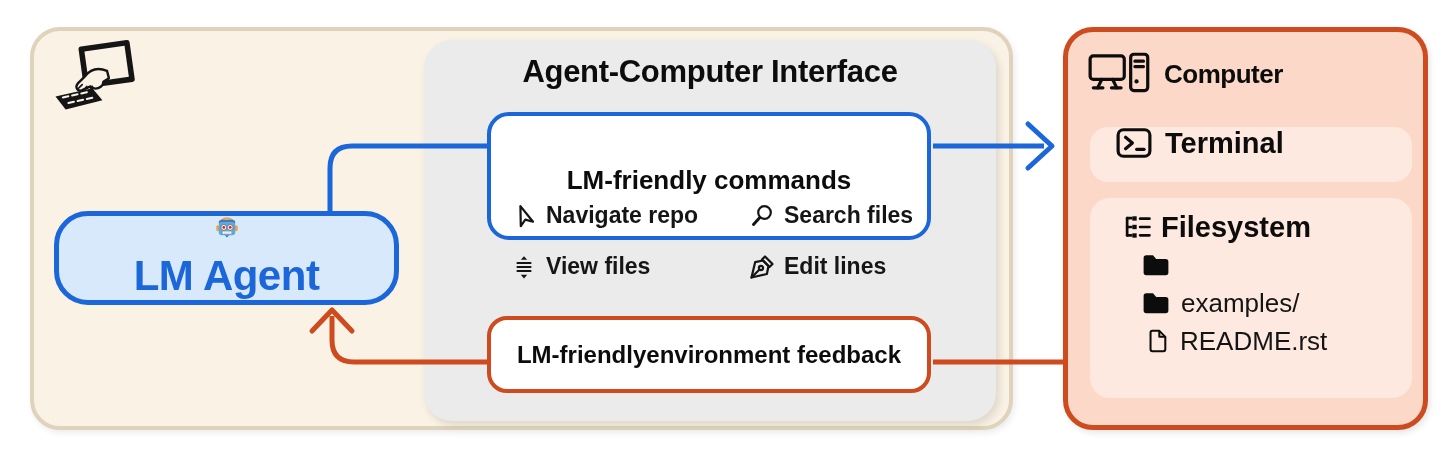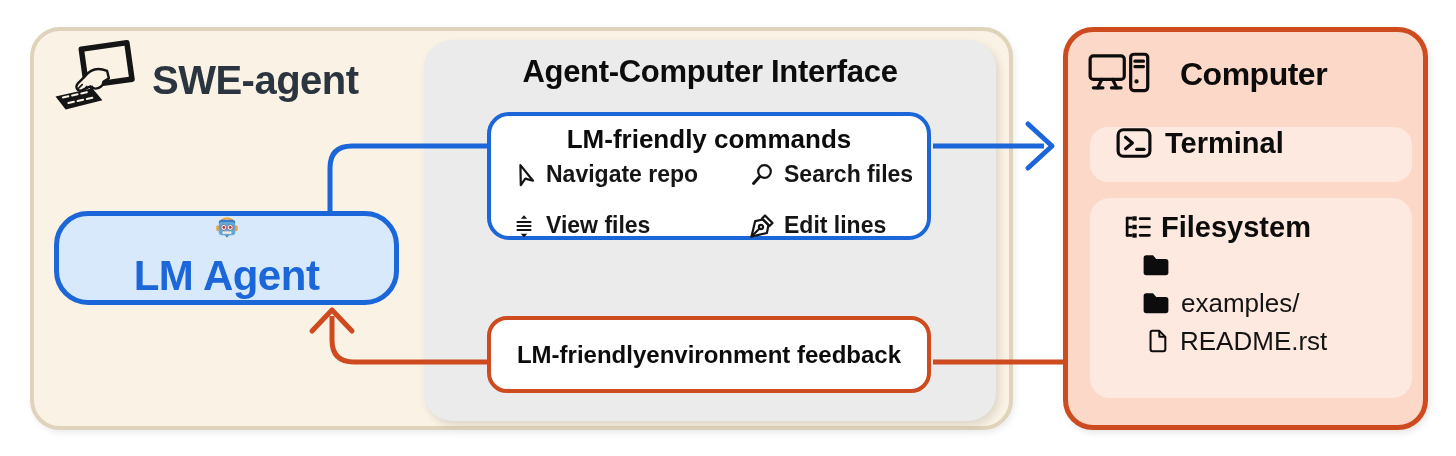--- a/index.html
+++ b/index.html
@@ -22,37 +22,37 @@
   .robot-svg{width:52px;height:52px;}
 
   
   .aci-panel{position:absolute;left:424px;top:40px;width:572px;height:381px;
              background:#ebebeb;border-radius:28px;box-shadow:3px 4px 8px rgba(0,0,0,.12);}
   .aci-title{position:absolute;left:0;top:14px;width:100%;text-align:center;
              font-size:31px;font-weight:bold;color:#0c0c0c;letter-spacing:-.3px;}
 
   .commands-box{position:absolute;left:63px;top:72px;width:444px;height:128px;box-sizing:border-box;
                 background:#ffffff;border:4px solid #1b66d8;border-radius:22px;padding:8px 14px 0 14px;}
-  .cmd-title{text-align:center;font-size:26px;font-weight:bold;color:#0c0c0c;margin-bottom:6px;}
+  .cmd-title{text-align:center;font-size:26px;font-weight:bold;color:#0c0c0c;margin-bottom:6px;margin-top:41px;}
   .cmd-grid{display:grid;grid-template-columns:238px 1fr;row-gap:24px;padding-left:6px;font-weight:bold;}
   .cmd-item{display:flex;align-items:center;gap:9px;font-size:23px;color:#151515;white-space:nowrap;}
   .cmd-icon{width:26px;height:26px;flex:0 0 auto;}
 
   .feedback-box{position:absolute;left:63px;top:276px;width:444px;height:77px;box-sizing:border-box;
                 background:#ffffff;border:4px solid #cd4b1e;border-radius:20px;
                 display:flex;flex-direction:row;align-items:center;justify-content:center;}
   .fb-line{font-size:24px;font-weight:bold;color:#0c0c0c;line-height:1.25;}
 
   
   .computer-panel{position:absolute;left:1063px;top:27px;width:365px;height:403px;box-sizing:border-box;
                   background:#fbd8c7;border:5px solid #cd4b1e;border-radius:30px;
                   box-shadow:2px 3px 6px rgba(0,0,0,.10);}
   .comp-header{position:absolute;left:20px;top:20px;display:flex;align-items:center;gap:12px;}
   .comp-icon{width:64px;height:44px;}
-  .comp-title{font-size:32px;font-weight:bold;color:#0c0c0c;letter-spacing:-.5px;margin-left:16px;}
+  .comp-title{font-size:26px;font-weight:bold;color:#0c0c0c;letter-spacing:-.5px;}
 
   .terminal-pill{position:absolute;left:22px;top:95px;width:322px;height:55px;box-sizing:border-box;
                  background:#fde9e0;border-radius:18px;display:flex;align-items:flex-start;gap:13px;
                  padding-left:26px;}
   .term-icon{width:36px;height:32px;}
   .terminal-label{font-size:29px;font-weight:bold;color:#0c0c0c;}
 
   .filesystem-box{position:absolute;left:22px;top:166px;width:322px;height:200px;box-sizing:border-box;
                   background:#fde9e0;border-radius:20px;padding:10px 0 0 0;}
   .fs-header{display:flex;align-items:center;gap:9px;padding-left:32px;height:38px;}
@@ -86,21 +86,20 @@
         <path d="M6 62 L46 53 L57 66 L17 76 Z" fill="#151515"></path>
         <g stroke="#faf2e4" stroke-width="2.2" stroke-linecap="round">
           <path d="M14 63 l6 -1.4 M24 60.8 l6 -1.4 M34 58.6 l6 -1.4"></path>
           <path d="M20 69 l6 -1.4 M30 66.8 l6 -1.4 M40 64.6 l6 -1.4"></path>
         </g>
         <path d="M62 34 C52 30 44 32 38 40 L30 48 C27 52 30 57 35 55 L44 51 C49 56 58 52 58 46 L64 42 Z" fill="#faf2e4" stroke="#151515" stroke-width="2.6" stroke-linejoin="round"></path>
         <g stroke="#151515" stroke-width="1.8" stroke-linecap="round">
           <path d="M35 49 l-4 4 M40 51 l-4 5 M46 51 l-3 5"></path>
         </g>
       </svg>
-      <span class="swe-title">SWE-agent</span>
     </div>
 
     <div class="lm-agent-box">
       <svg class="robot-svg" viewBox="0 0 48 48">
         <path d="M13 9 Q24 1 35 9" stroke="#f2a33c" stroke-width="4.5" fill="none" stroke-linecap="round"></path>
         <rect x="0.5" y="20" width="7" height="13" rx="3.5" fill="#f2a33c"></rect>
         <rect x="40.5" y="20" width="7" height="13" rx="3.5" fill="#f2a33c"></rect>
         <rect x="6" y="8" width="36" height="12" rx="7" fill="#3f7cc0"></rect>
         <rect x="6" y="13" width="36" height="29" rx="7" fill="#5da9dd"></rect>
         <circle cx="17" cy="25" r="6.2" fill="#ffffff" stroke="#4a4a4a" stroke-width="1.4"></circle>

